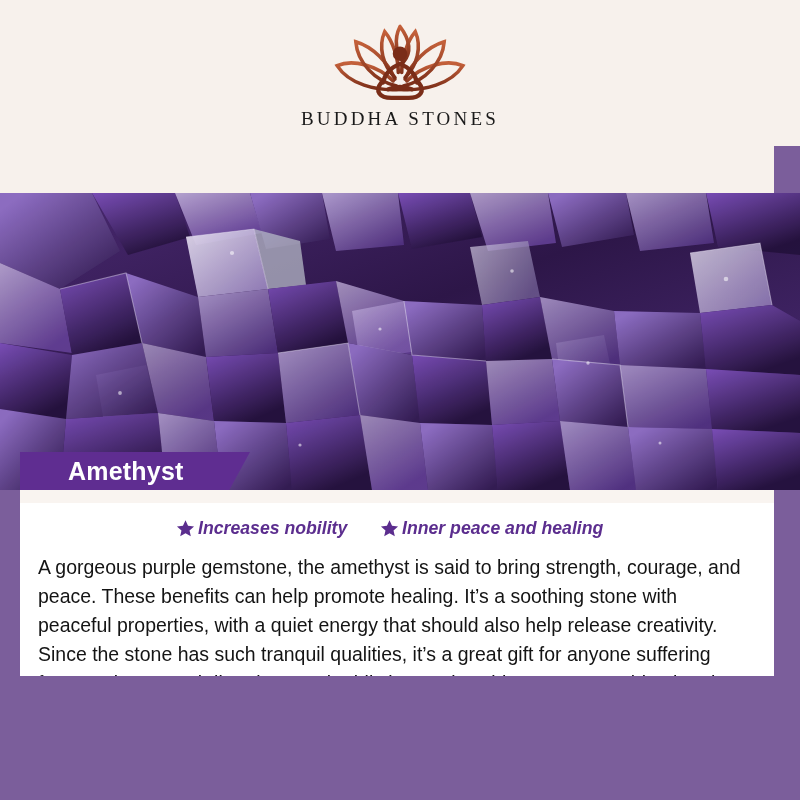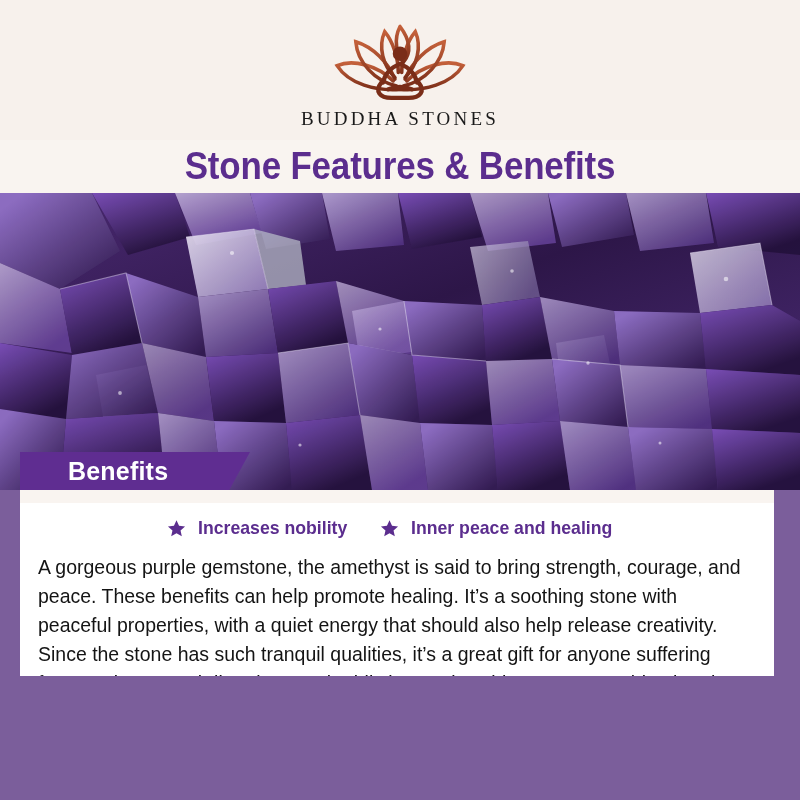--- a/index.html
+++ b/index.html
@@ -64,21 +64,21 @@
   }
 
   
   .sliver { position:absolute; top:490px; left:20px; width:754px; height:13px; background:#f9f4f0; }
   .content {
     position:absolute; top:503px; left:20px; width:754px; height:249px;
     background:#ffffff; padding:14px 18px 0 18px;
   }
 
   .benefits { display:flex; align-items:center; justify-content:center; gap:22px; margin-bottom:13px; }
-  .benefit { display:flex; align-items:center; gap:12px; white-space:nowrap; }
+  .benefit { display:flex; align-items:center; gap:3px; white-space:nowrap;font-style:italic; }
   .benefit-star { width:19px; height:19px; flex:none; display:block; }
   .benefit-label {
     font-family:"Liberation Sans Narrow","Liberation Sans", sans-serif;
     font-weight:700; font-size:19px; color:#5b2d8e;
     transform:scaleX(0.93); transform-origin:left center;
   }
 
   .body-text {
     font-family:"Liberation Sans Narrow","Liberation Sans", sans-serif;
     font-size:20.5px; line-height:29px; color:#141414; font-weight:500;
@@ -132,23 +132,20 @@
           <path d="M100 54 C110 58, 118 66, 120 76"></path>
 
           <path d="M78 76 C70 86, 76 94, 90 94 L110 94 C124 94, 130 86, 122 76"></path>
           <path d="M86 84 C94 80, 106 80, 114 84"></path>
         </g>
       </svg>
     </span>
     <div class="logo-word">BUDDHA STONES</div>
   </div>
 
-  <div class="title-band">
-    <div class="title-text">Stone Features &amp; Benefits</div>
-  </div>
 
   <div class="hero">
     <svg viewBox="0 0 800 297" preserveAspectRatio="none" xmlns="http://www.w3.org/2000/svg" aria-hidden="true">
       <defs>
         <linearGradient id="bg1" x1="0" y1="0" x2="1" y2="1">
           <stop offset="0%" stop-color="#4a2a72"></stop>
           <stop offset="45%" stop-color="#2d1648"></stop>
           <stop offset="100%" stop-color="#50307e"></stop>
         </linearGradient>
         <linearGradient id="fA" x1="0" y1="0" x2="0.6" y2="1">
@@ -251,21 +248,21 @@
           <circle cx="380" cy="136" r="1.6"></circle>
         <circle cx="120" cy="200" r="1.9"></circle>
           <circle cx="588" cy="170" r="1.7"></circle>
         <circle cx="660" cy="250" r="1.5"></circle>
           <circle cx="300" cy="252" r="1.6"></circle>
       </g>
     </svg>
   </div>
 
   <div class="stone-banner">
-    <span class="stone-banner-label">Benefits</span>
+    <span class="stone-banner-label">Amethyst</span>
   </div>
 
   <div class="sliver"></div>
 
   <div class="content">
 
     <div class="benefits">
       <div class="benefit">
         <span class="benefit-star">
           <svg viewBox="0 0 24 24" xmlns="http://www.w3.org/2000/svg" aria-hidden="true">

